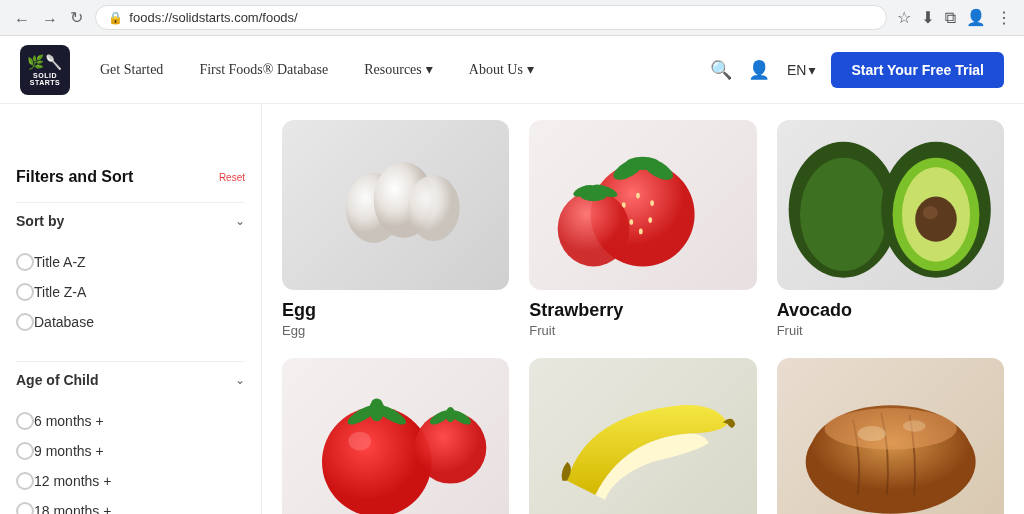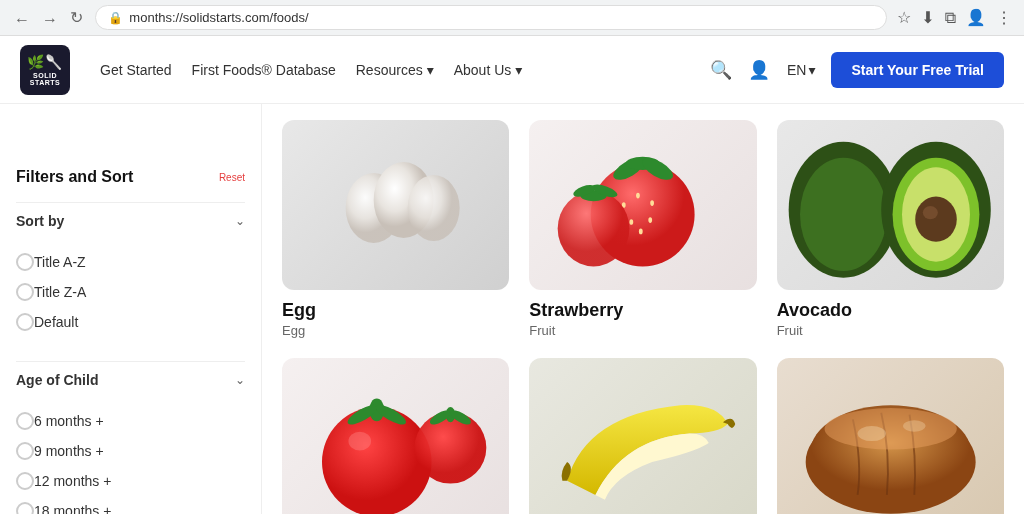--- a/index.html
+++ b/index.html
@@ -45,21 +45,21 @@
       background: #1a1a2e;
       border-radius: 8px;
       display: flex; flex-direction: column;
       align-items: center; justify-content: center;
       color: white; font-size: 8px; font-weight: bold;
       flex-shrink: 0;
       padding: 4px;
     }
     .logo-icons { font-size: 14px; margin-bottom: 2px; }
     .logo-text { font-size: 7px; font-weight: 800; letter-spacing: 0.5px; }
-    .nav-links { display: flex; align-items: center; gap: 20px; flex: 1; }
+    .nav-links { display: flex; align-items: center; gap: 36px; flex: 1; font-family: Liberation Serif, serif; }
     .nav-link {
       color: #333; text-decoration: none; font-size: 14px; font-weight: 500;
       cursor: pointer; white-space: nowrap;
       display: flex; align-items: center; gap: 4px;
     }
     .nav-actions { display: flex; align-items: center; gap: 16px; margin-left: auto; }
     .nav-icon-btn { background: none; border: none; cursor: pointer; color: #333; font-size: 18px; }
     .lang-btn {
       background: none; border: none; cursor: pointer;
       font-size: 14px; font-weight: 500; color: #333;
@@ -177,21 +177,21 @@
 <body>
 
 <div class="browser-chrome">
   <div class="browser-nav-btns">
     <button class="nav-btn">←</button>
     <button class="nav-btn">→</button>
     <button class="nav-btn">↻</button>
   </div>
   <div class="address-bar">
     <span class="lock-icon">🔒</span>
-    <span>months://solidstarts.com/foods/</span>
+    <span>foods://solidstarts.com/foods/</span>
   </div>
   <div class="browser-actions">
     <span>☆</span>
     <span>⬇</span>
     <span>⧉</span>
     <span>👤</span>
     <span>⋮</span>
   </div>
 </div>
 
@@ -241,21 +241,21 @@
         <div class="sort-option">
           <div class="radio-circle"></div>
           <span class="sort-label">Title A-Z</span>
         </div>
         <div class="sort-option">
           <div class="radio-circle"></div>
           <span class="sort-label">Title Z-A</span>
         </div>
         <div class="sort-option">
           <div class="radio-circle"></div>
-          <span class="sort-label">Default</span>
+          <span class="sort-label">Database</span>
         </div>
       </div>
     </div>
 
     <div class="filter-section">
       <div class="filter-section-header">
         <span class="filter-section-label">Age of Child</span>
         <span class="chevron">⌄</span>
       </div>
       <div class="age-options">

